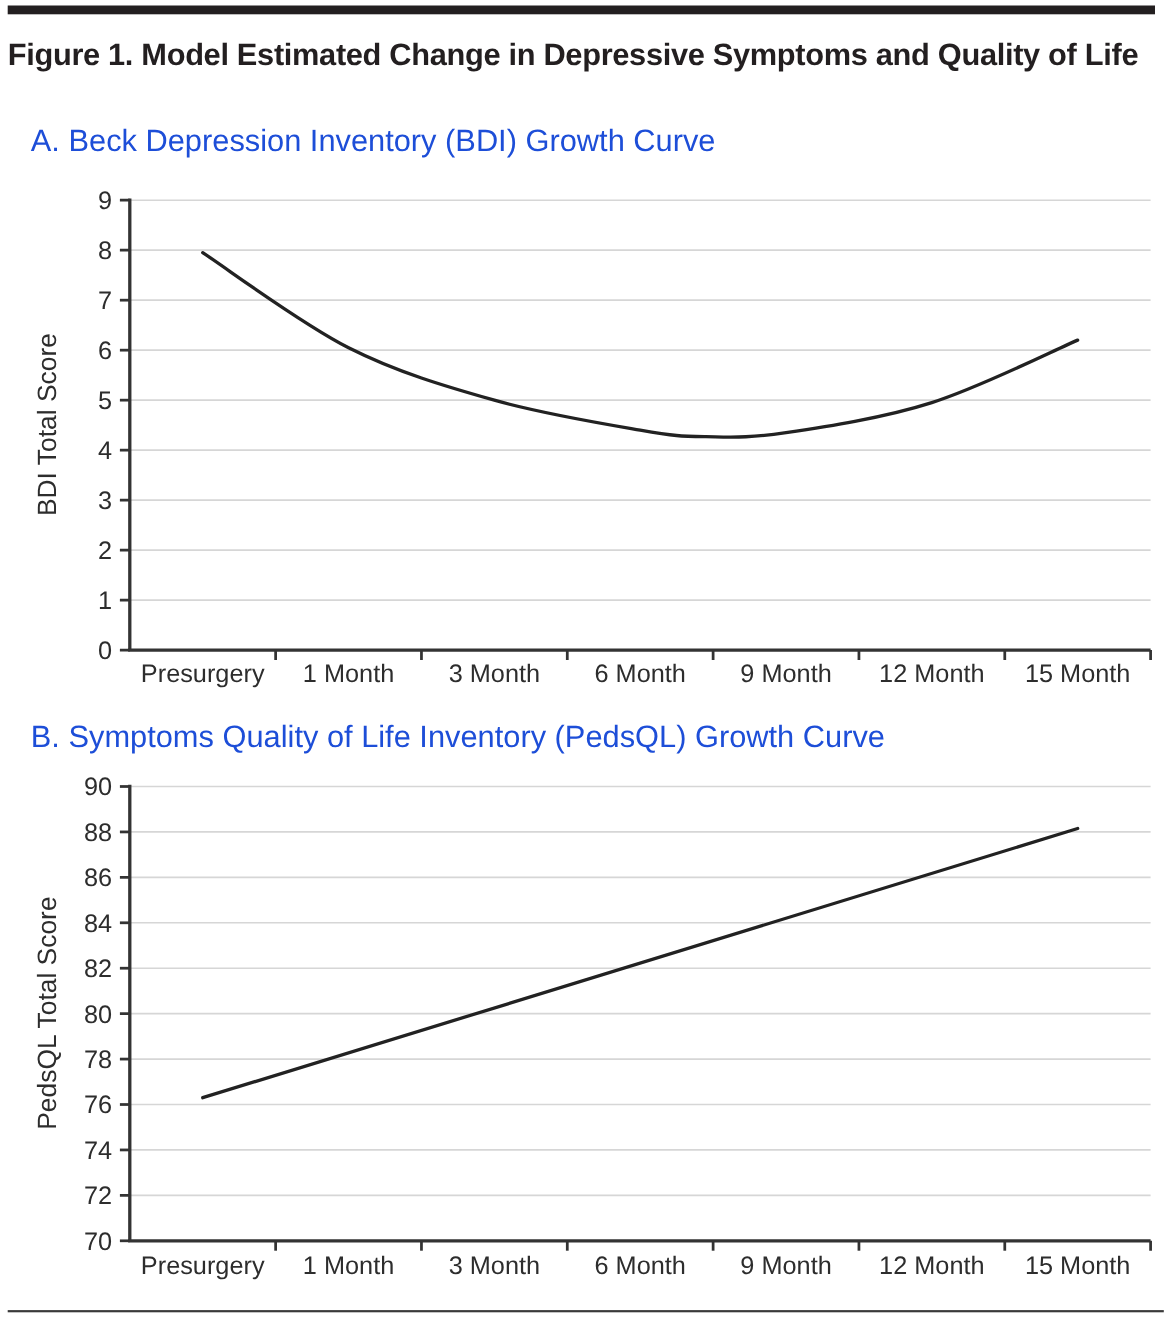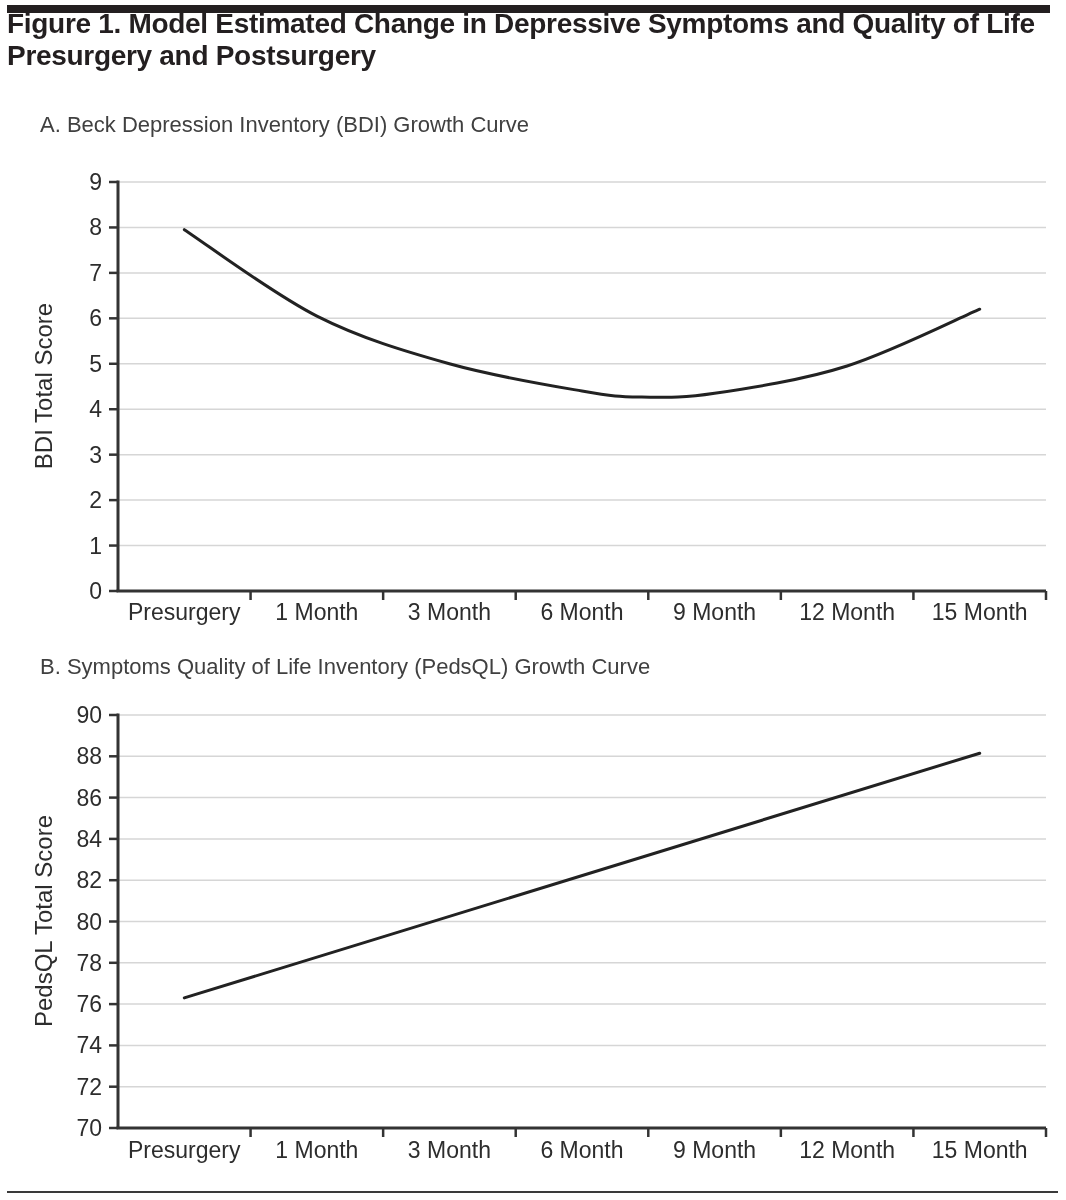--- a/index.html
+++ b/index.html
@@ -3,47 +3,47 @@
 <meta charset="utf-8">
 <style>
   html,body{margin:0;padding:0;background:#ffffff;}
   .page{
     position:relative;width:1066px;height:1200px;background:#ffffff;
     font-family:"Liberation Sans",sans-serif;overflow:hidden;
   }
   .topbar{position:absolute;left:7px;top:5px;width:1043px;height:8px;background:#231f20;}
   .bottombar{position:absolute;left:7px;top:1191px;width:1051px;height:2px;background:#3a3a3a;}
   .title{
-    position:absolute;left:7px;top:8px;margin:0;
+    position:absolute;left:7px;top:34px;margin:0;
     font-size:28px;font-weight:bold;line-height:32px;color:#231f20;
     letter-spacing:-0.3px;white-space:nowrap;
   }
   .panel-title{
-    position:absolute;left:40px;font-size:22px;color:#404040;white-space:nowrap;
+    position:absolute;left:28px;font-size:28px;color:#1d4ed8;white-space:nowrap;
   }
   .panel-title.a{top:112px;}
   .panel-title.b{top:654px;}
   .ylab{
     position:absolute;left:44px;font-size:24px;color:#2d2d2d;white-space:nowrap;
     transform:translate(-50%,-50%) rotate(-90deg);
   }
   .ylab.a{top:386px;}
   .ylab.b{top:921px;}
   svg.chart{position:absolute;left:0;}
   svg.chart.a{top:150px;}
   svg.chart.b{top:685px;}
   svg text{font-family:"Liberation Sans",sans-serif;fill:#2d2d2d;}
 </style>
 </head>
 <body>
 
 <div class="page">
   <div class="topbar"></div>
 
-  <h1 class="title"><span>Figure 1. Model Estimated Change in Depressive Symptoms and Quality of Life</span><br><span>Presurgery and Postsurgery</span></h1>
+  <h1 class="title"><span>Figure 1. Model Estimated Change in Depressive Symptoms and Quality of Life</span><br></h1>
 
   <div class="panel-title a">A. Beck Depression Inventory (BDI) Growth Curve</div>
   <div class="ylab a">BDI Total Score</div>
   <svg id="chartA" class="chart a" width="1066" height="495">
       <line x1="109" y1="441" x2="118" y2="441" stroke="#333333" stroke-width="2.5"></line>
       <text x="102" y="441" dy="0.35em" text-anchor="end" font-size="23" fill="#2d2d2d">0</text>
       <line x1="118" y1="395.55555555555554" x2="1046" y2="395.55555555555554" stroke="#d6d6d6" stroke-width="1.5"></line>
       <line x1="109" y1="395.55555555555554" x2="118" y2="395.55555555555554" stroke="#333333" stroke-width="2.5"></line>
       <text x="102" y="395.55555555555554" dy="0.35em" text-anchor="end" font-size="23" fill="#2d2d2d">1</text>
       <line x1="118" y1="350.1111111111111" x2="1046" y2="350.1111111111111" stroke="#d6d6d6" stroke-width="1.5"></line>

